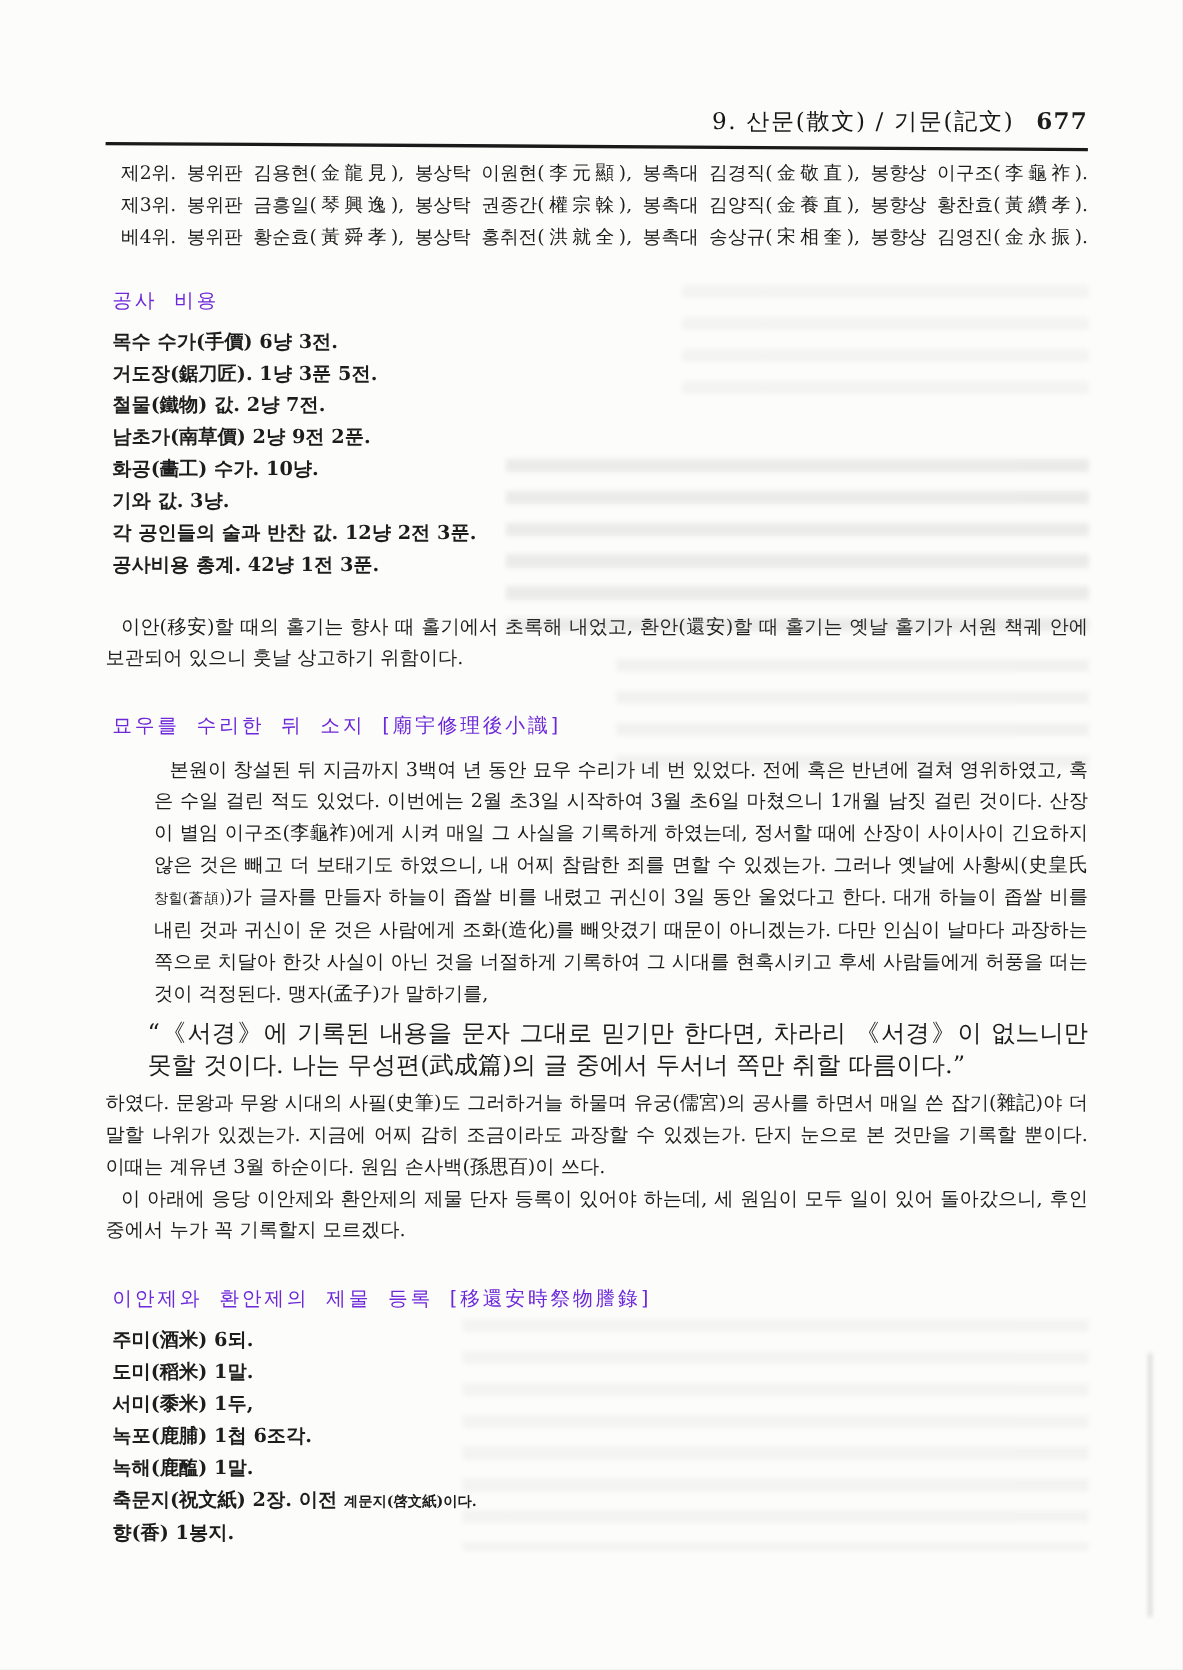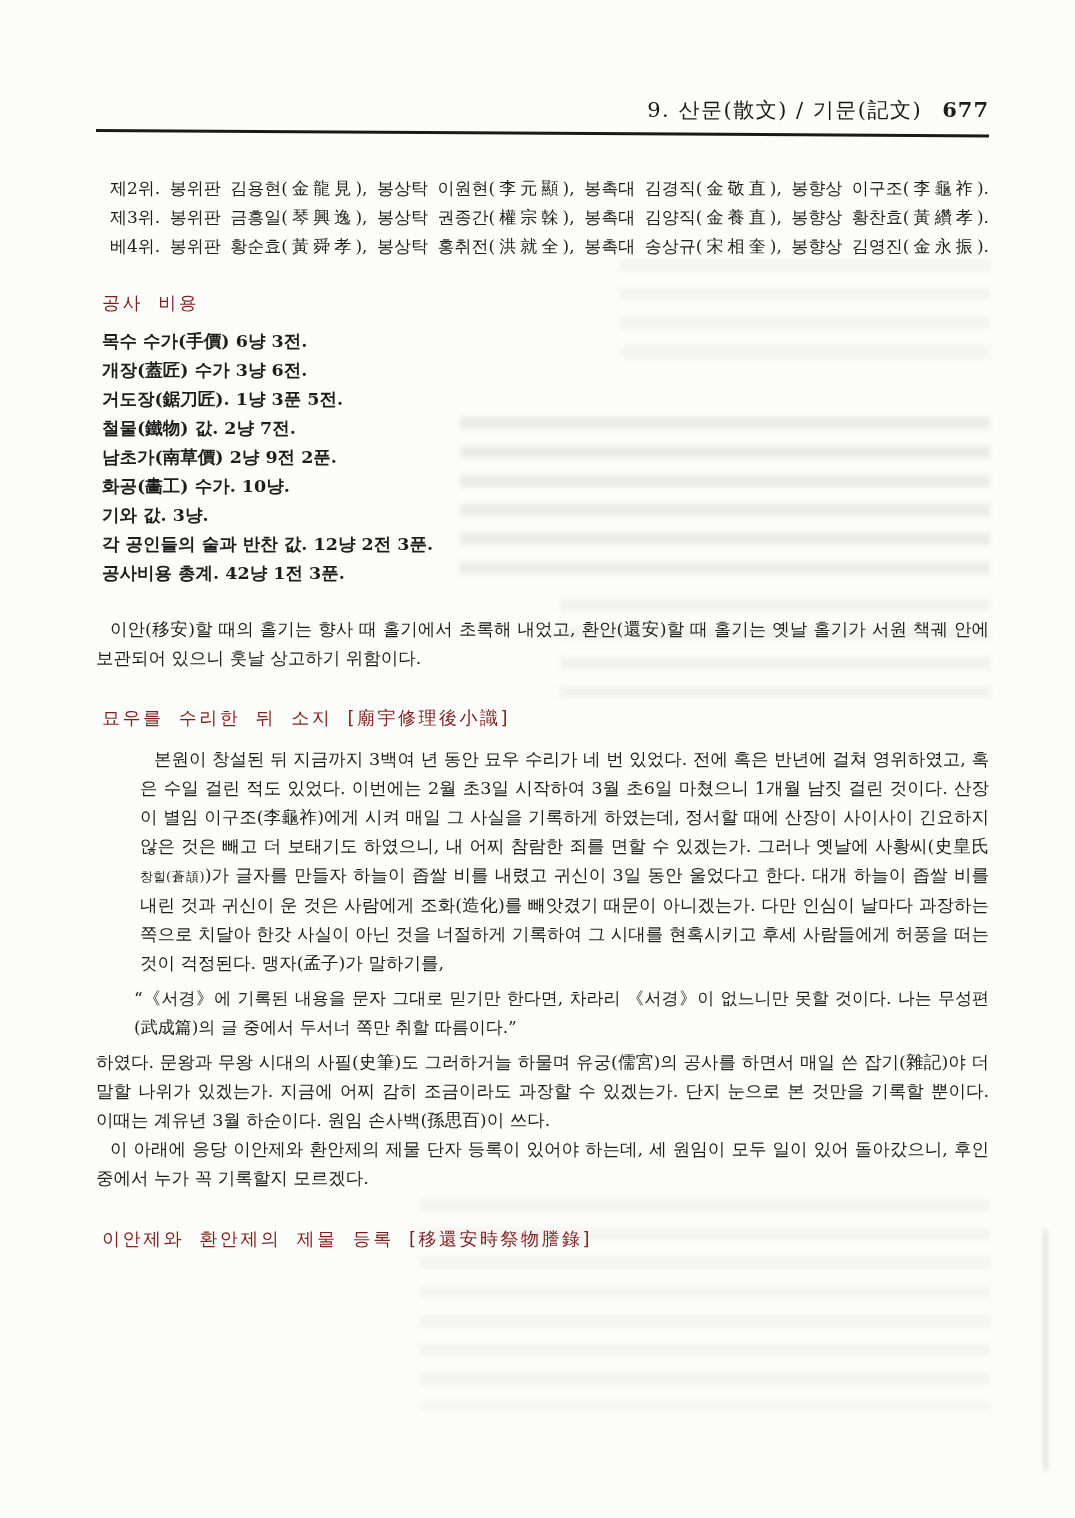--- a/index.html
+++ b/index.html
@@ -36,35 +36,35 @@
     letter-spacing: 1px;
   }
   .hdr-rule {
     border: none;
     border-top: 3px solid #1a1a1a;
     margin: 5px 0 0 0;
     transform: rotate(0.35deg);
     transform-origin: left center;
   }
   
-  .officiants { margin-top: 42px; }
+  .officiants { margin-top: 12px; }
   .officiant-line {
     margin: 0 0 0 14px;
     font-size: 17px;
     line-height: 29px;
     text-align: justify;
     text-align-last: justify;
   }
   .sec-heading {
     font-family: "DejaVu Sans", "Liberation Sans", sans-serif;
     font-size: 18px;
     font-weight: 500;
     letter-spacing: 2.5px;
     word-spacing: 7px;
-    color: #7f1d1d;
+    color: #6d28d9;
     margin: 0 0 0 6px;
   }
   .cost-heading { margin-top: 30px; }
   .plain-list {
     list-style: none;
     margin: 12px 0 0 0;
     padding: 0 0 0 6px;
     font-weight: bold;
   }
   .plain-list li {
@@ -80,21 +80,21 @@
     text-indent: 14px;
   }
   .hologi { margin-top: 27px; }
   .myou-heading { margin-top: 33px; }
   .myou-para1 { margin-top: 15px; margin-left: 44px; }
   .small-inline {
     font-size: 13px;
     letter-spacing: 0;
   }
   .quote-block {
-    font-size: 17px;
+    font-size: 22px;
     line-height: 29px;
     text-align: justify;
     margin: 6px 0 6px 38px;
     text-indent: 0;
   }
   .jemul-heading { margin-top: 34px; }
   .jemul-list { margin-top: 13px; }
   
   .bleed {
     position: absolute;
@@ -138,35 +138,43 @@
 
   <div class="officiants">
     <p class="officiant-line">제2위. 봉위판 김용현(金龍見), 봉상탁 이원현(李元顯), 봉촉대 김경직(金敬直), 봉향상 이구조(李龜祚).</p>
     <p class="officiant-line">제3위. 봉위판 금흥일(琴興逸), 봉상탁 권종간(權宗榦), 봉촉대 김양직(金養直), 봉향상 황찬효(黃纘孝).</p>
     <p class="officiant-line">베4위. 봉위판 황순효(黃舜孝), 봉상탁 홍취전(洪就全), 봉촉대 송상규(宋相奎), 봉향상 김영진(金永振).</p>
   </div>
 
   <h2 class="sec-heading cost-heading">공사 비용</h2>
   <ul class="plain-list">
     <li>목수 수가(手價) 6냥 3전.</li>
-    <li>개장(蓋匠) 수가 3냥 6전.</li>
     <li>거도장(鋸刀匠). 1냥 3푼 5전.</li>
     <li>철물(鐵物) 값. 2냥 7전.</li>
     <li>남초가(南草價) 2냥 9전 2푼.</li>
     <li>화공(畵工) 수가. 10냥.</li>
     <li>기와 값. 3냥.</li>
     <li>각 공인들의 술과 반찬 값. 12냥 2전 3푼.</li>
     <li>공사비용 총계. 42냥 1전 3푼.</li>
   </ul>
 
   <p class="body-para hologi">이안(移安)할 때의 홀기는 향사 때 홀기에서 초록해 내었고, 환안(還安)할 때 홀기는 옛날 홀기가 서원 책궤 안에 보관되어 있으니 훗날 상고하기 위함이다.</p>
 
   <h2 class="sec-heading myou-heading">묘우를 수리한 뒤 소지 [廟宇修理後小識]</h2>
   <p class="body-para myou-para1"><span>본원이 창설된 뒤 지금까지 3백여 년 동안 묘우 수리가 네 번 있었다. 전에 혹은 반년에 걸쳐 영위하였고, 혹은 수일 걸린 적도 있었다. 이번에는 2월 초3일 시작하여 3월 초6일 마쳤으니 1개월 남짓 걸린 것이다. 산장이 별임 이구조(李龜祚)에게 시켜 매일 그 사실을 기록하게 하였는데, 정서할 때에 산장이 사이사이 긴요하지 않은 것은 빼고 더 보태기도 하였으니, 내 어찌 참람한 죄를 면할 수 있겠는가. 그러나 옛날에 사황씨(史皇氏 </span><span class="small-inline">창힐(蒼頡)</span><span>)가 글자를 만들자 하늘이 좁쌀 비를 내렸고 귀신이 3일 동안 울었다고 한다. 대개 하늘이 좁쌀 비를 내린 것과 귀신이 운 것은 사람에게 조화(造化)를 빼앗겼기 때문이 아니겠는가. 다만 인심이 날마다 과장하는 쪽으로 치달아 한갓 사실이 아닌 것을 너절하게 기록하여 그 시대를 현혹시키고 후세 사람들에게 허풍을 떠는 것이 걱정된다. 맹자(孟子)가 말하기를,</span></p>
 
   <blockquote class="quote-block">“《서경》에 기록된 내용을 문자 그대로 믿기만 한다면, 차라리 《서경》이 없느니만 못할 것이다. 나는 무성편(武成篇)의 글 중에서 두서너 쪽만 취할 따름이다.”</blockquote>
 
   <p class="body-para" style="text-indent:0;">하였다. 문왕과 무왕 시대의 사필(史筆)도 그러하거늘 하물며 유궁(儒宮)의 공사를 하면서 매일 쓴 잡기(雜記)야 더 말할 나위가 있겠는가. 지금에 어찌 감히 조금이라도 과장할 수 있겠는가. 단지 눈으로 본 것만을 기록할 뿐이다. 이때는 계유년 3월 하순이다. 원임 손사백(孫思百)이 쓰다.</p>
   <p class="body-para">이 아래에 응당 이안제와 환안제의 제물 단자 등록이 있어야 하는데, 세 원임이 모두 일이 있어 돌아갔으니, 후인 중에서 누가 꼭 기록할지 모르겠다.</p>
 
   <h2 class="sec-heading jemul-heading">이안제와 환안제의 제물 등록 [移還安時祭物謄錄]</h2>
+  <ul class="plain-list jemul-list">
+    <li>주미(酒米) 6되.</li>
+    <li>도미(稻米) 1말.</li>
+    <li>서미(黍米) 1두,</li>
+    <li>녹포(鹿脯) 1첩 6조각.</li>
+    <li>녹해(鹿醢) 1말.</li>
+    <li><span>축문지(祝文紙) 2장. 이전 </span><span class="small-inline">계문지(啓文紙)이다.</span></li>
+    <li>향(香) 1봉지.</li>
+  </ul>
 
 </div>
 
 </body></html>

